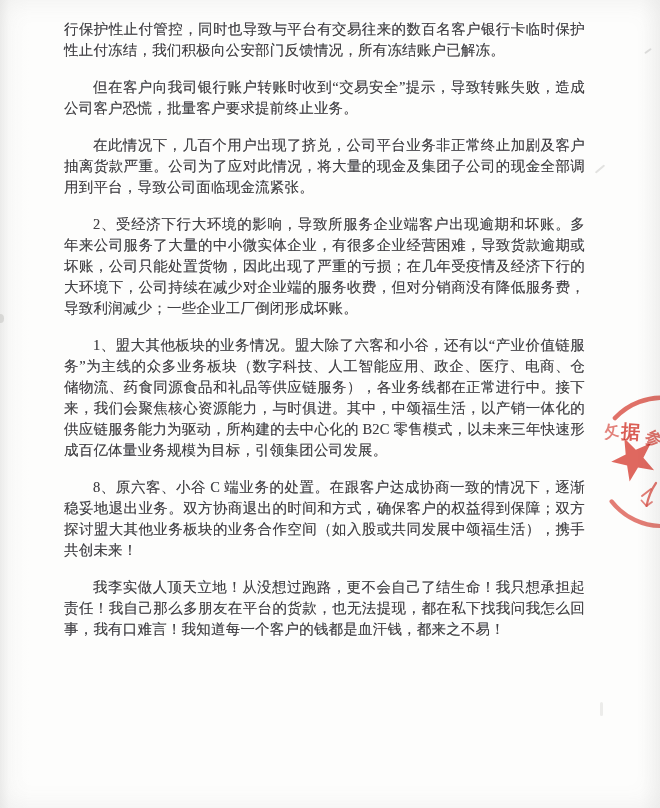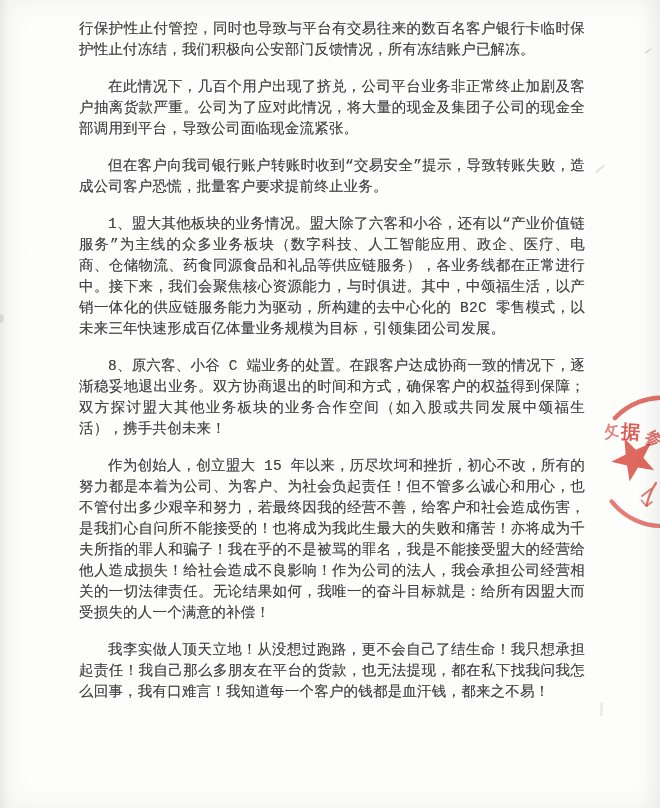--- a/index.html
+++ b/index.html
@@ -18,46 +18,46 @@
   }
   .doc{
     position:absolute;
     left:64px;top:19px;width:521px;
     color:#434246;
     font-size:14.5px;line-height:21px;
     text-align:justify;
     letter-spacing:0.2px;
     text-shadow:0 0 0.5px rgba(70,70,72,0.55);
   }
-  .doc p{margin:0 0 16px 15px;text-indent:2em;font-family:Liberation Mono, monospace;}
+  .doc p{margin:0 0 16px 0;text-indent:2em;}
   .doc p.no-indent{text-indent:0;}
   .stamp{
     position:absolute;left:598px;top:393px;width:130px;height:145px;
     pointer-events:none;
   }
   .stamp svg{overflow:visible;}
   .seal-ink{mix-blend-mode:multiply;}
   .artifact{position:absolute;pointer-events:none;}
   .a1{left:644px;top:50px;width:8px;height:2px;background:#d6d6d4;transform:rotate(-35deg);border-radius:2px;opacity:.8;}
   .a2{left:594px;top:168px;width:12px;height:2px;background:#e2e2e0;transform:rotate(-40deg);border-radius:2px;}
   .a3{left:-3px;top:314px;width:7px;height:9px;background:#dcdcda;border-radius:50%;}
   .a4{left:600px;top:702px;width:3px;height:14px;background:#ececea;border-radius:2px;}
 </style>
 </head>
 <body>
 
 <div class="page">
 
   <div class="doc">
     <p class="no-indent">行保护性止付管控，同时也导致与平台有交易往来的数百名客户银行卡临时保护性止付冻结，我们积极向公安部门反馈情况，所有冻结账户已解冻。</p>
+    <p>但在客户向我司银行账户转账时收到“交易安全”提示，导致转账失败，造成公司客户恐慌，批量客户要求提前终止业务。</p>
     <p>在此情况下，几百个用户出现了挤兑，公司平台业务非正常终止加剧及客户抽离货款严重。公司为了应对此情况，将大量的现金及集团子公司的现金全部调用到平台，导致公司面临现金流紧张。</p>
-    <p>但在客户向我司银行账户转账时收到“交易安全”提示，导致转账失败，造成公司客户恐慌，批量客户要求提前终止业务。</p>
+    <p>2、受经济下行大环境的影响，导致所服务企业端客户出现逾期和坏账。多年来公司服务了大量的中小微实体企业，有很多企业经营困难，导致货款逾期或坏账，公司只能处置货物，因此出现了严重的亏损；在几年受疫情及经济下行的大环境下，公司持续在减少对企业端的服务收费，但对分销商没有降低服务费，导致利润减少；一些企业工厂倒闭形成坏账。</p>
     <p>1、盟大其他板块的业务情况。盟大除了六客和小谷，还有以“产业价值链服务”为主线的众多业务板块（数字科技、人工智能应用、政企、医疗、电商、仓储物流、药食同源食品和礼品等供应链服务），各业务线都在正常进行中。接下来，我们会聚焦核心资源能力，与时俱进。其中，中颂福生活，以产销一体化的供应链服务能力为驱动，所构建的去中心化的 B2C 零售模式，以未来三年快速形成百亿体量业务规模为目标，引领集团公司发展。</p>
     <p>8、原六客、小谷 C 端业务的处置。在跟客户达成协商一致的情况下，逐渐稳妥地退出业务。双方协商退出的时间和方式，确保客户的权益得到保障；双方探讨盟大其他业务板块的业务合作空间（如入股或共同发展中颂福生活），携手共创未来！</p>
-    <p>作为创始人，创立盟大 15 年以来，历尽坎坷和挫折，初心不改，所有的努力都是本着为公司、为客户、为社会负起责任！但不管多么诚心和用心，也不管付出多少艰辛和努力，若最终因我的经营不善，给客户和社会造成伤害，是我扪心自问所不能接受的！也将成为我此生最大的失败和痛苦！亦将成为千夫所指的罪人和骗子！我在乎的不是被骂的罪名，我是不能接受盟大的经营给他人造成损失！给社会造成不良影响！作为公司的法人，我会承担公司经营相关的一切法律责任。无论结果如何，我唯一的奋斗目标就是：给所有因盟大而受损失的人一个满意的补偿！</p>
     <p>我李实做人顶天立地！从没想过跑路，更不会自己了结生命！我只想承担起责任！我自己那么多朋友在平台的货款，也无法提现，都在私下找我问我怎么回事，我有口难言！我知道每一个客户的钱都是血汗钱，都来之不易！</p>
   </div>
 
   <div class="stamp">
     <svg width="130" height="145" viewBox="0 0 130 145" xmlns="http://www.w3.org/2000/svg">
       <g class="seal-ink" stroke="#dc5348" fill="none" stroke-linecap="round">
 
         <path d="M 17 25 A 64 64 0 0 1 70 5" stroke-width="4.6" opacity="0.82"></path>
 
         <path d="M 66.2 133 A 64 64 0 0 1 13.6 108.4" stroke-width="4.2" opacity="0.75"></path>

